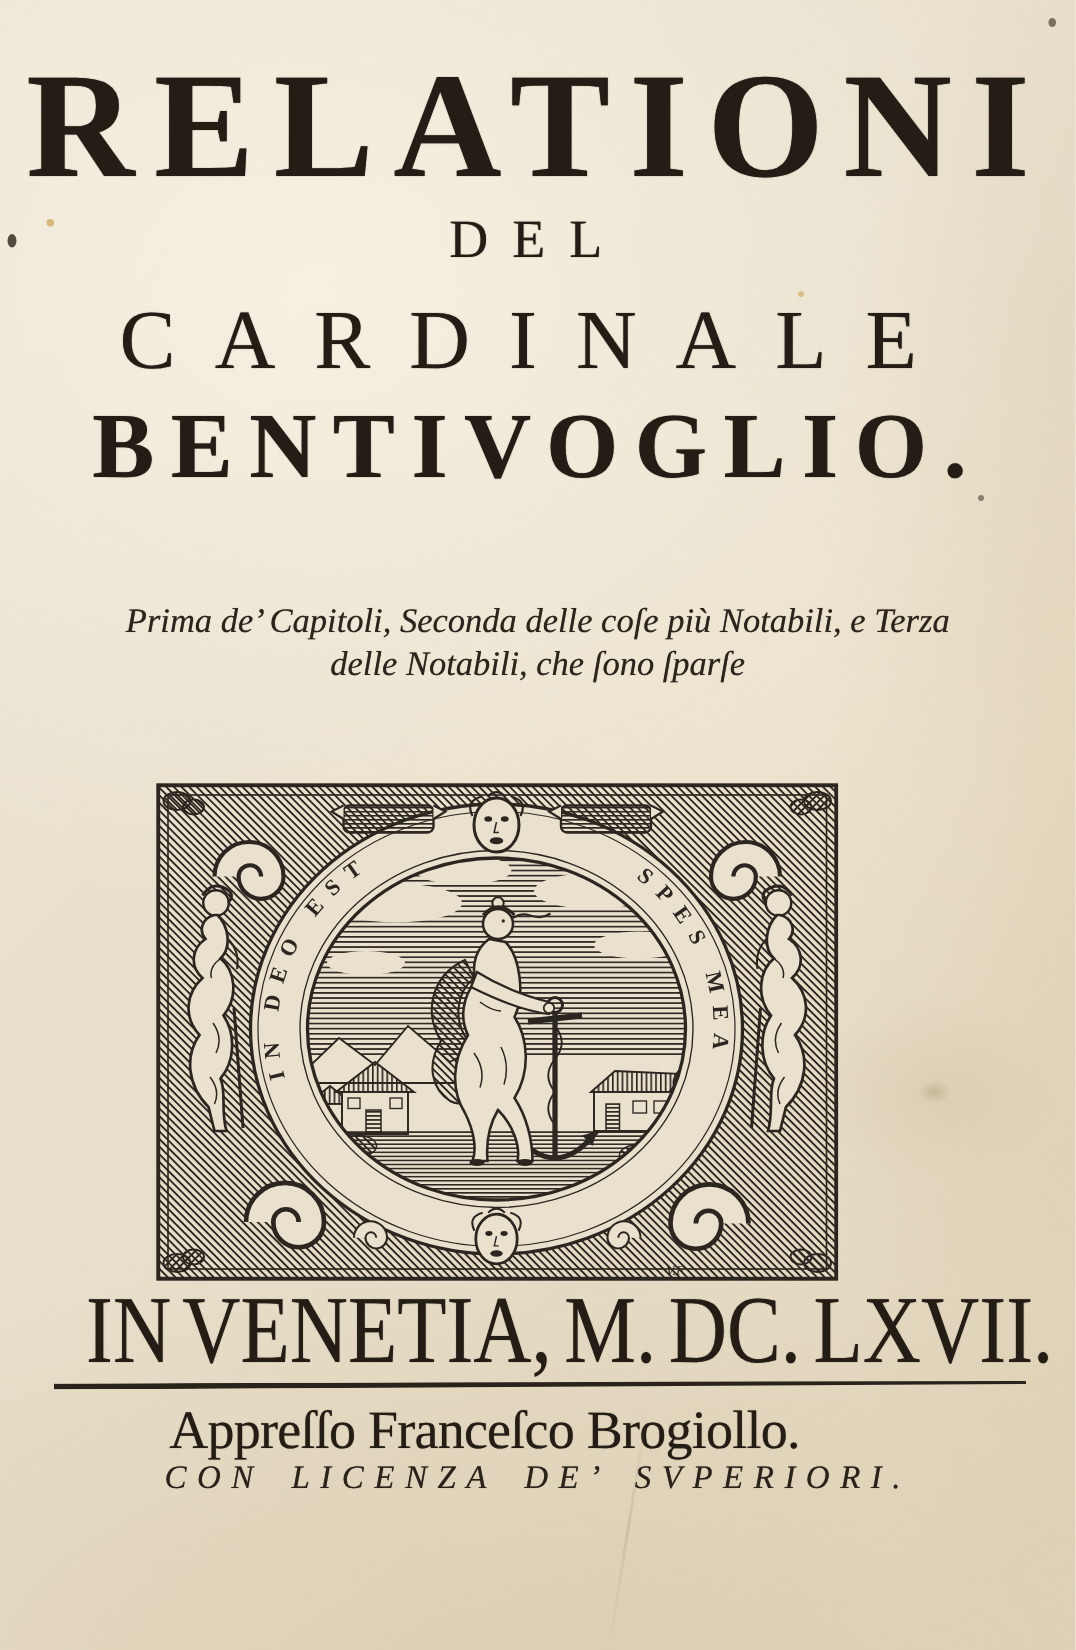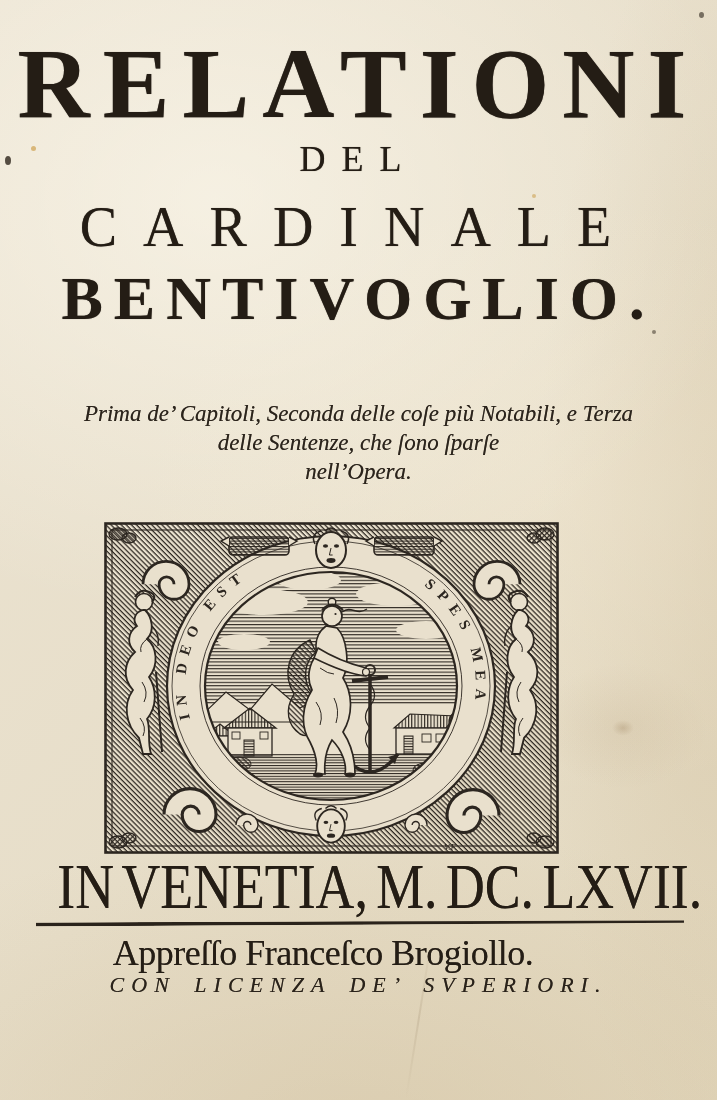--- a/index.html
+++ b/index.html
@@ -58,22 +58,21 @@
 
 <div class="page">
 
   <div class="cap-line l2">DEL</div>
   <div class="cap-line l1">RELATIONI</div>
   <div class="cap-line l3">CARDINALE</div>
   <div class="cap-line l4">BENTIVOGLIO.</div>
 
   <div class="subtitle">
     <div>Prima de’ Capitoli, Seconda delle coſe più Notabili, e Terza</div>
-    <div>delle Sentenze, che ſono ſparſe</div>
-    <div>nell’Opera.</div>
+    <div>delle Notabili, che ſono ſparſe</div>
   </div>
 
   <svg class="device" width="455" height="332" viewBox="0 0 455 332" xmlns="http://www.w3.org/2000/svg">
     <defs>
       <pattern id="ph" patternUnits="userSpaceOnUse" width="4" height="3.4">
         <rect width="4" height="1.1" fill="#2c2620"></rect>
       </pattern>
       <pattern id="ph2" patternUnits="userSpaceOnUse" width="4" height="2.7">
         <rect width="4" height="1.05" fill="#2c2620"></rect>
       </pattern>

